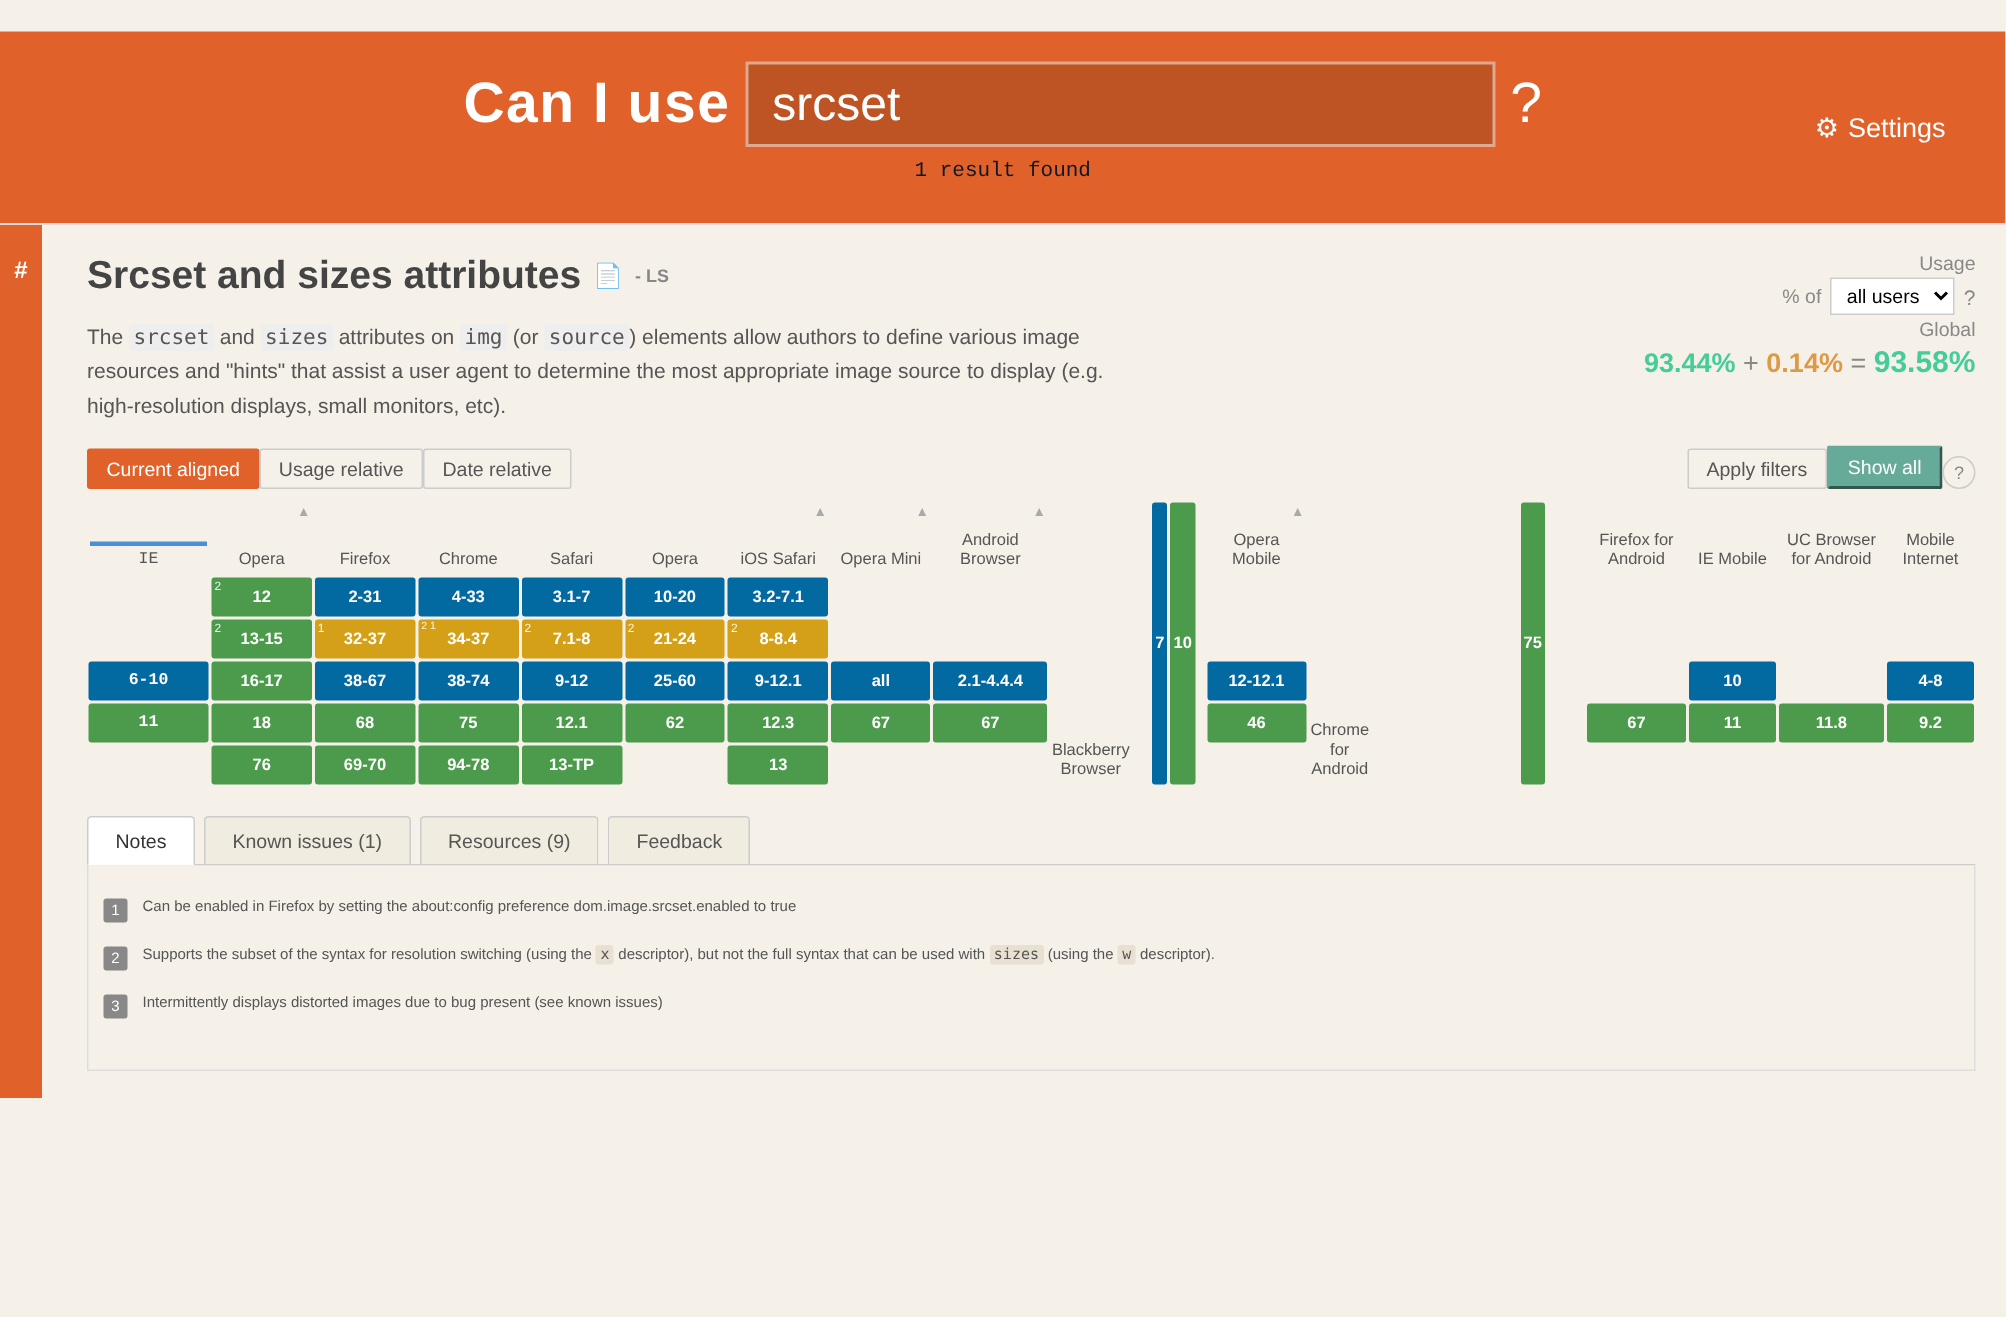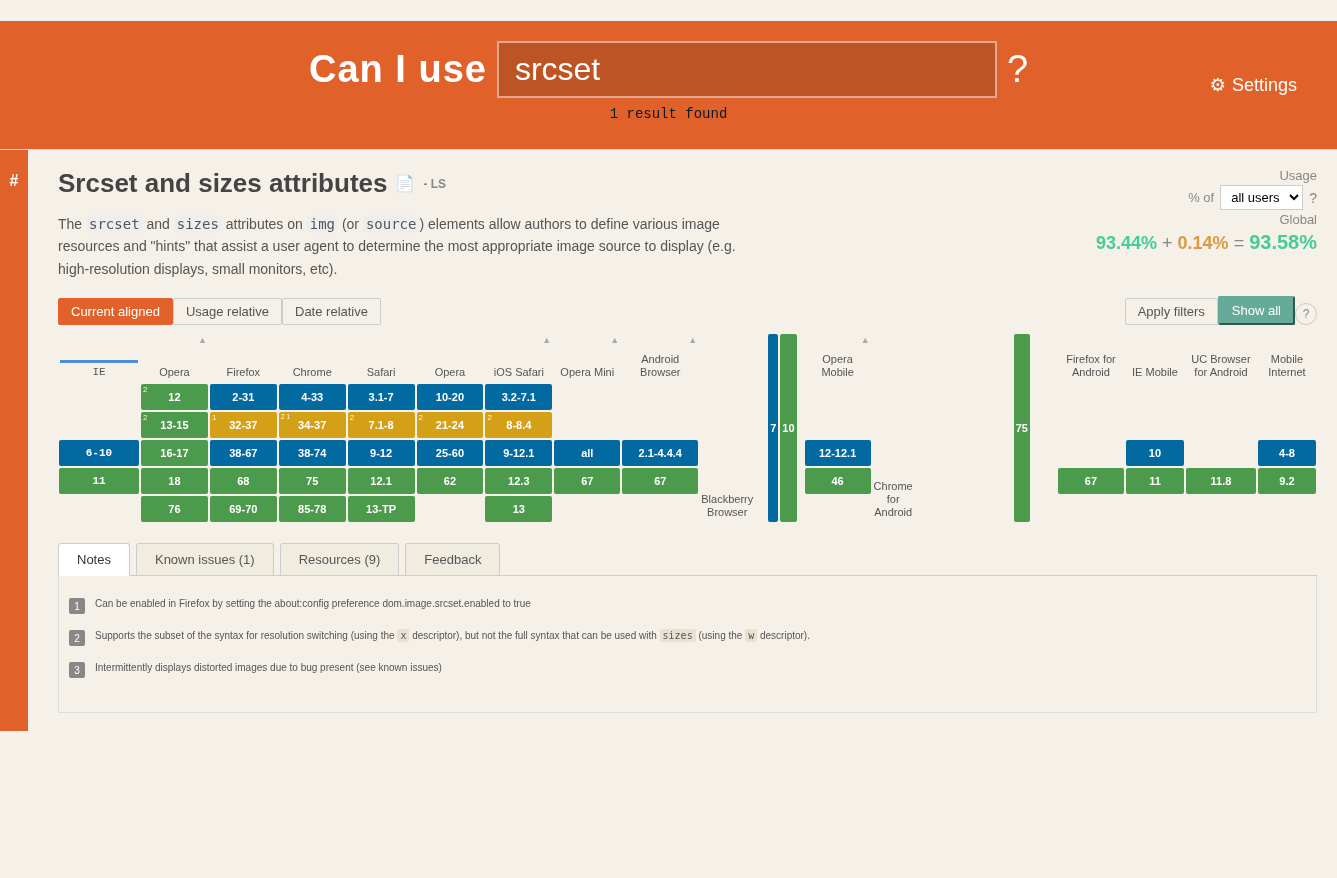--- a/index.html
+++ b/index.html
@@ -404,21 +404,21 @@
       </div>
 
       <div style="flex:1; display:flex; flex-direction:column;">
         <div class="browser-header">
           <span>Chrome</span>
         </div>
         <div class="cell red">4-33</div>
         <div class="cell yellow" style="position:relative;"><span class="cell-note" style="font-size:7px;">2 1</span>34-37</div>
         <div class="cell red">38-74</div>
         <div class="cell green">75</div>
-        <div class="cell green">85-78</div>
+        <div class="cell green">94-78</div>
       </div>
 
       <div style="flex:1; display:flex; flex-direction:column;">
         <div class="browser-header">
           <span>Safari</span>
         </div>
         <div class="cell red">3.1-7</div>
         <div class="cell yellow" style="position:relative;"><span class="cell-note">2</span>7.1-8</div>
         <div class="cell red">9-12</div>
         <div class="cell green">12.1</div>

